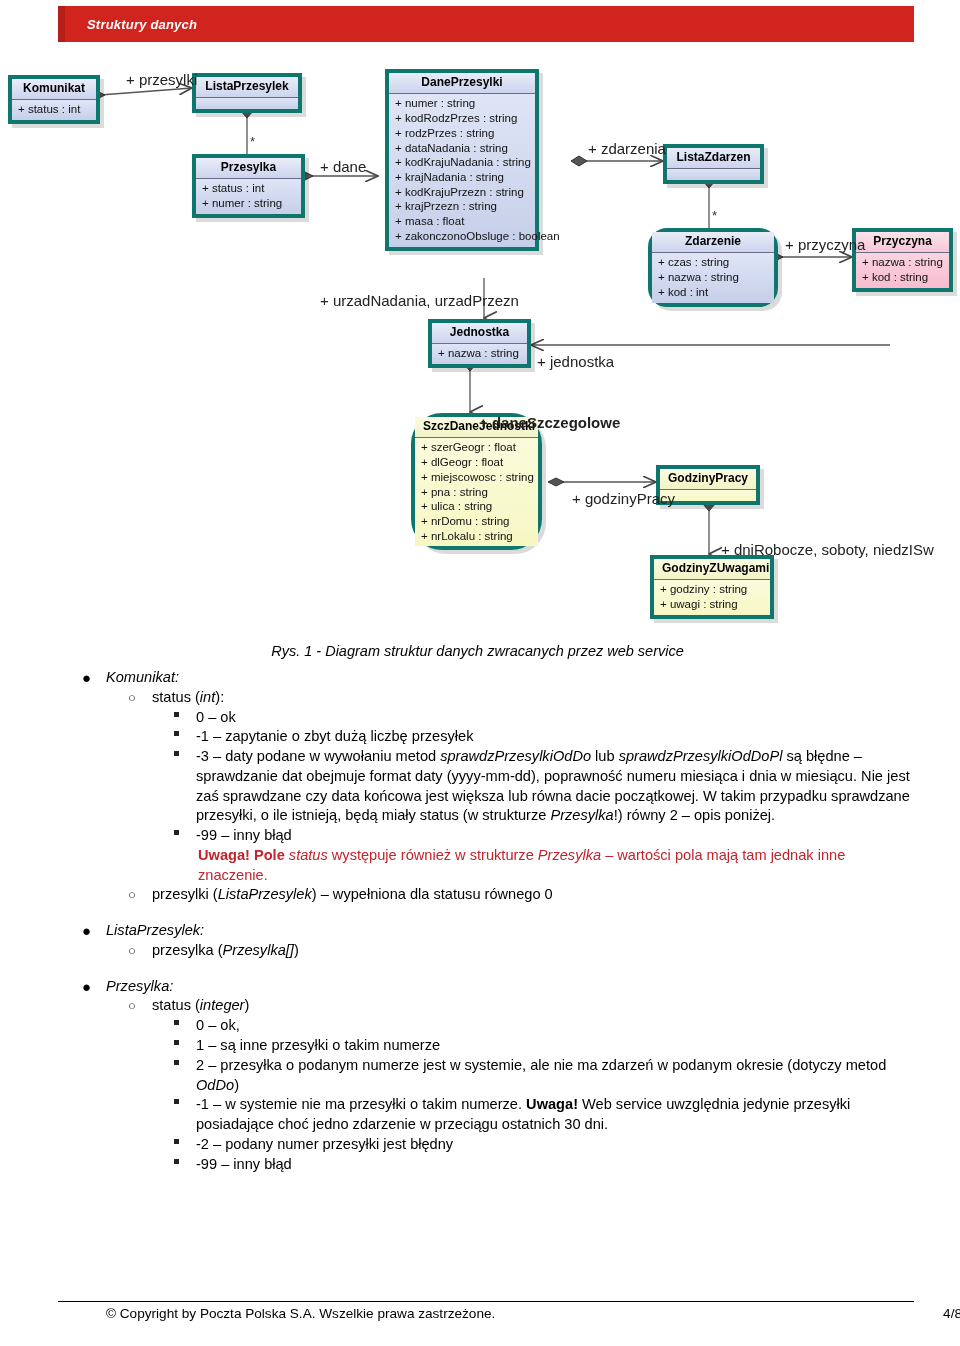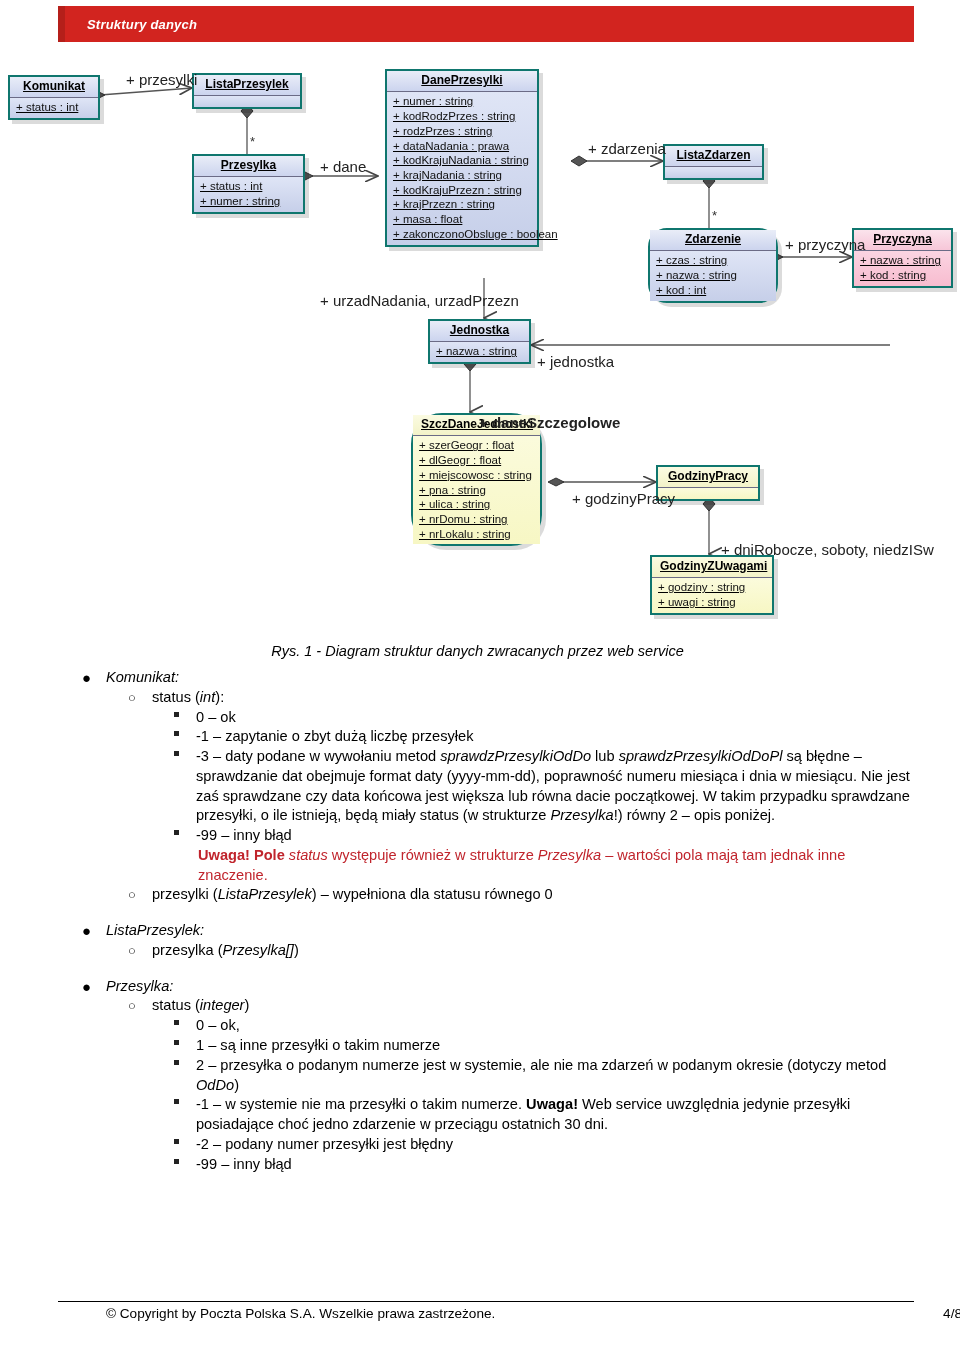--- a/index.html
+++ b/index.html
@@ -24,25 +24,24 @@
     color:#ffffff; font-style:italic; font-weight:bold;
     font-size:13px; letter-spacing:0.2px; padding-left:22px;
   }
 
   
   #uml-diagram{
     position:absolute; left:0px; top:60px; width:960px; height:575px;
   }
   .uml-box{
     position:absolute;
-    border:2px solid #0f766e;
+    border:4px solid #0f766e;
     box-shadow:4px 4px 0 rgba(0,0,0,0.14);
     font-size:11.5px;
     line-height:1.28;
-    text-decoration:underline;
   }
   .uml-box .cls-name{
     text-align:center; font-weight:bold; padding:2px 8px 3px 8px;
     border-bottom:1px solid #6b6b86;
     font-size:12px;
     color:#000;
   }
   .uml-box .cls-attrs{ padding:2px 5px 3px 6px; }
   .uml-box .cls-attrs div{ white-space:nowrap; color:#111; }
   .uml-box.empty-attrs .cls-attrs{ min-height:11px; }
@@ -173,21 +172,21 @@
       <div>+ numer : string</div>
     </div>
   </div>
 
   <div class="uml-box blue" style="left:385px; top:9px; width:154px;">
     <div class="cls-name">DanePrzesylki</div>
     <div class="cls-attrs">
       <div>+ numer : string</div>
       <div>+ kodRodzPrzes : string</div>
       <div>+ rodzPrzes : string</div>
-      <div>+ dataNadania : prawa</div>
+      <div>+ dataNadania : string</div>
       <div>+ kodKrajuNadania : string</div>
       <div>+ krajNadania : string</div>
       <div>+ kodKrajuPrzezn : string</div>
       <div>+ krajPrzezn : string</div>
       <div>+ masa : float</div>
       <div>+ zakonczonoObsluge : boolean</div>
     </div>
   </div>
 
   <div class="uml-box blue empty-attrs" style="left:663px; top:84px; width:101px;">

